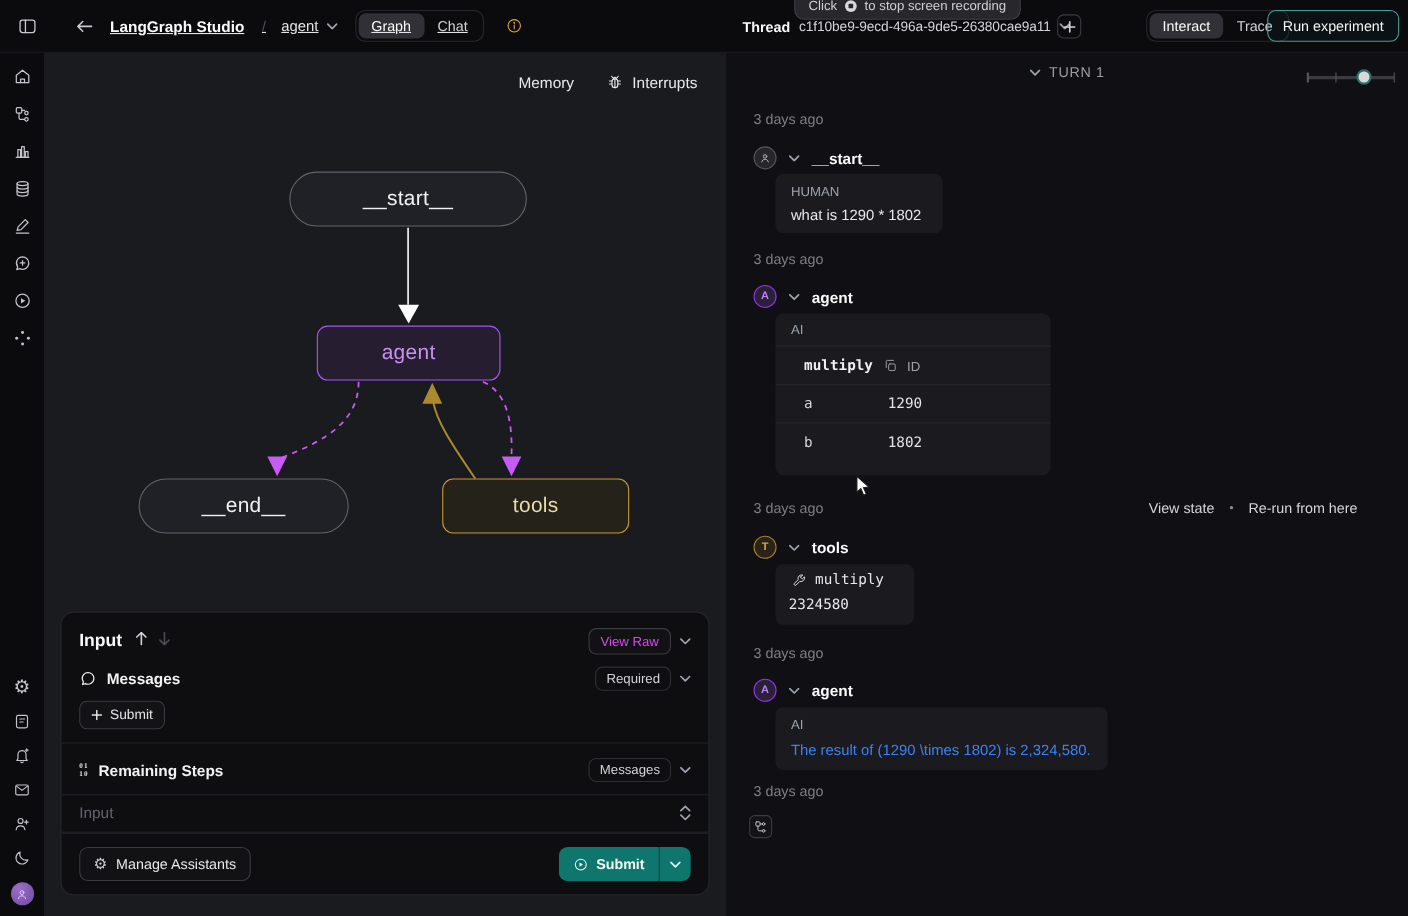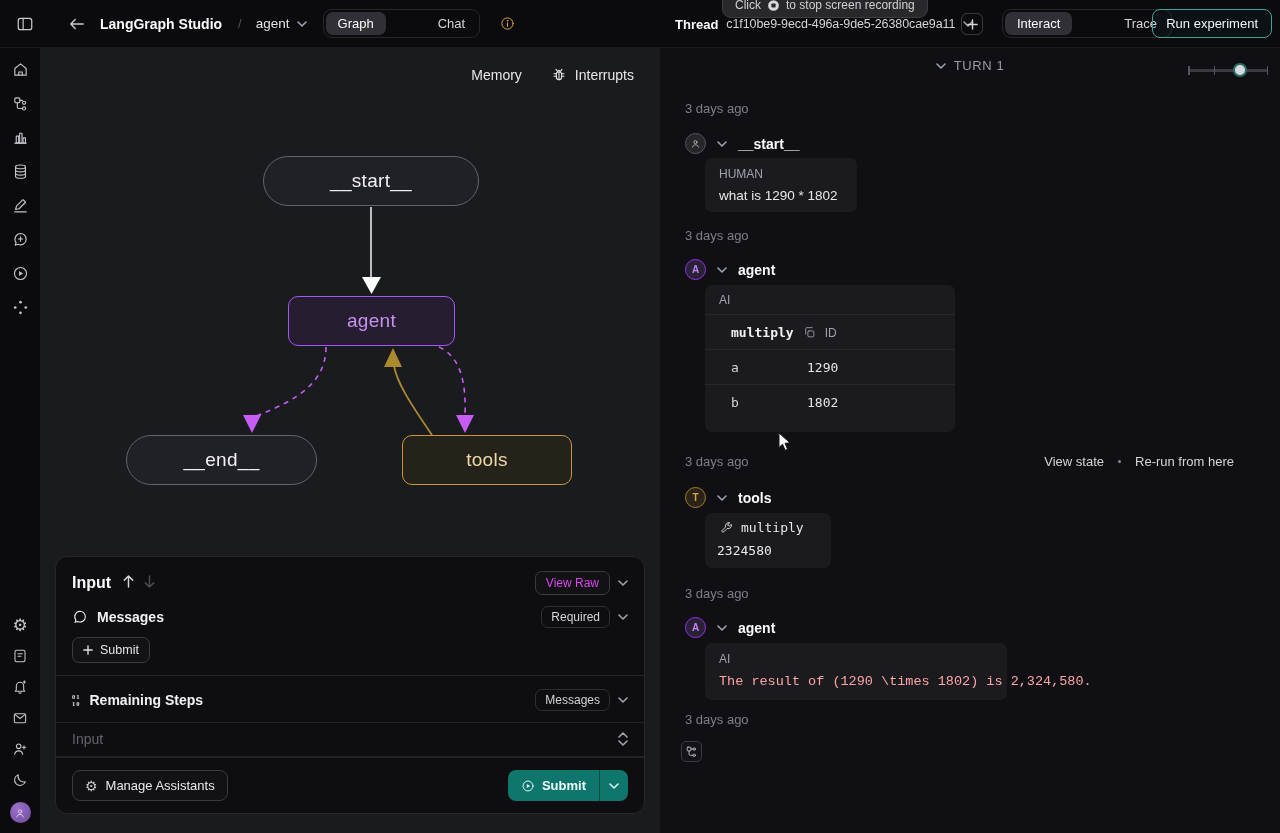--- a/index.html
+++ b/index.html
@@ -14,28 +14,28 @@
 
   
   .chev { width:10px; height:6px; fill:none; stroke:#9ca3af; stroke-width:1.6; stroke-linecap:round; stroke-linejoin:round; flex:none; }
   .icon-stroke { fill:none; stroke:currentColor; stroke-width:1.6; stroke-linecap:round; stroke-linejoin:round; }
   .dot-sep { width:3px; height:3px; border-radius:50%; background:#8a8a92; display:inline-block; }
 
   
   #topbar {
     position:absolute; left:0; top:0; width:1280px; height:48px;
     background:#0b0b0e; border-bottom:1px solid #1c1c20;
-    display:flex; align-items:center; padding:0 12px; z-index:40;
+    display:flex; align-items:center; padding:0 12px; z-index:40;text-decoration:underline;
   }
   .tb-left { display:flex; align-items:center; }
   .tb-icon-btn { width:26px; height:26px; display:flex; align-items:center; justify-content:center; color:#c9c9cf; border-radius:6px; }
   #app-title { font-size:14px; font-weight:700; color:#fafafa; margin-left:10px; }
   #crumb-sep { color:#52525b; font-size:13px; margin:0 14px 0 16px; }
   .agent-select { display:flex; align-items:center; gap:7px; color:#e4e4e7; font-size:13.5px; }
-  .seg-group { display:flex; align-items:flex-end; border:1px solid #26262b; border-radius:9px; padding:2px; margin-left:16px;gap:40px; }
+  .seg-group { display:flex; align-items:flex-end; border:1px solid #26262b; border-radius:9px; padding:2px; margin-left:16px; }
   .seg-tab { font-size:13px; color:#d4d4d8; padding:4px 12px; border-radius:7px; }
   .seg-tab.active { background:#303036; color:#fafafa; }
   #info-icon { margin-left:14px; color:#d9a648; }
 
   #thread-group { position:absolute; left:675px; top:0; height:48px; display:flex; align-items:center; gap:8px; }
   #thread-label { font-size:13px; font-weight:700; color:#fafafa; }
   #thread-id { font-size:12.5px; color:#d4d4d8; letter-spacing:-0.1px; }
   #new-thread-btn { position:absolute; left:961px; top:13px; width:22px; height:22px; border:1px solid #3a3a40; border-radius:6px; display:flex; align-items:center; justify-content:center; color:#d4d4d8; }
   #mode-group { position:absolute; right:108px; top:9px; }
   #run-experiment-btn {
@@ -139,21 +139,21 @@
   .arg-key { width:76px; color:#d4d4d8; }
 
   #actions-row { position:absolute; left:25px; right:46px; top:406px; display:flex; align-items:center; }
   #actions-row .right { margin-left:auto; display:flex; align-items:center; gap:14px; font-size:13px; color:#d4d4d8; }
 
   #tools-card { left:45px; top:465px; width:126px; height:55px; padding:7px 12px; }
   #tools-card .trow { display:flex; align-items:center; gap:8px; font-family:"DejaVu Sans Mono",monospace; font-size:13px; color:#e8e8ea; padding-left:3px; }
   #tools-card .tres { font-family:"DejaVu Sans Mono",monospace; font-size:13px; color:#e8e8ea; margin-top:8px; }
 
   #ai-card2 { left:45px; top:595px; width:302px; height:57px; padding:9px 14px; }
-  #ai-card2 .msg { font-size:13.5px; color:#fca5a5; margin-top:8px; white-space:nowrap;font-family:Liberation Mono, monospace; }
+  #ai-card2 .msg { font-size:13.5px; color:#3b82f6; margin-top:8px; white-space:nowrap; }
 
   #fork-btn { position:absolute; left:21px; top:693px; width:21px; height:21px; border:1px solid #3a3a41; border-radius:5px; display:flex; align-items:center; justify-content:center; color:#c9c9cf; background:#141418; }
 
   #mouse-cursor { position:absolute; left:778px; top:432px; z-index:60; pointer-events:none; }
 </style>
 </head>
 <body>
 
 <div id="topbar">
   <div class="tb-left">

